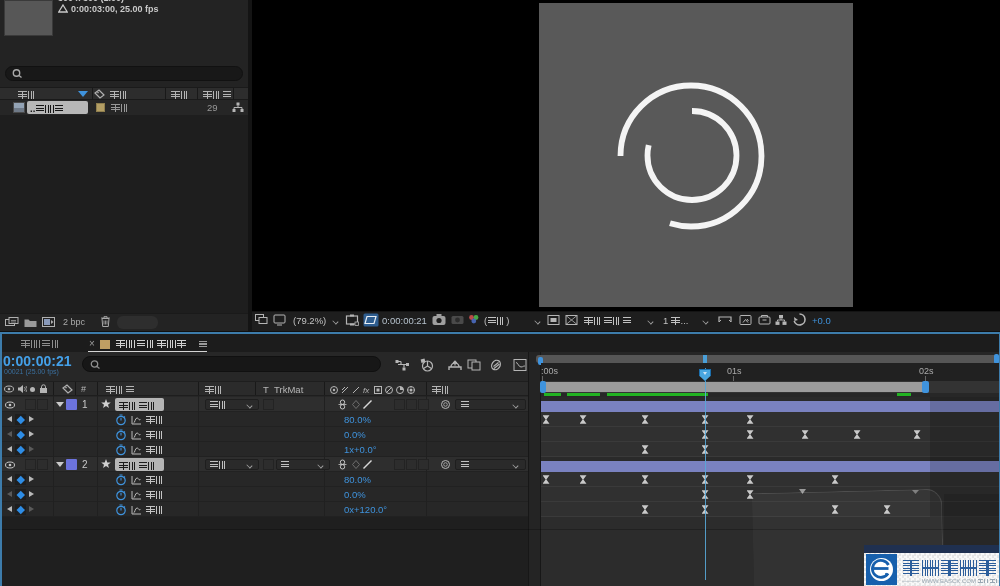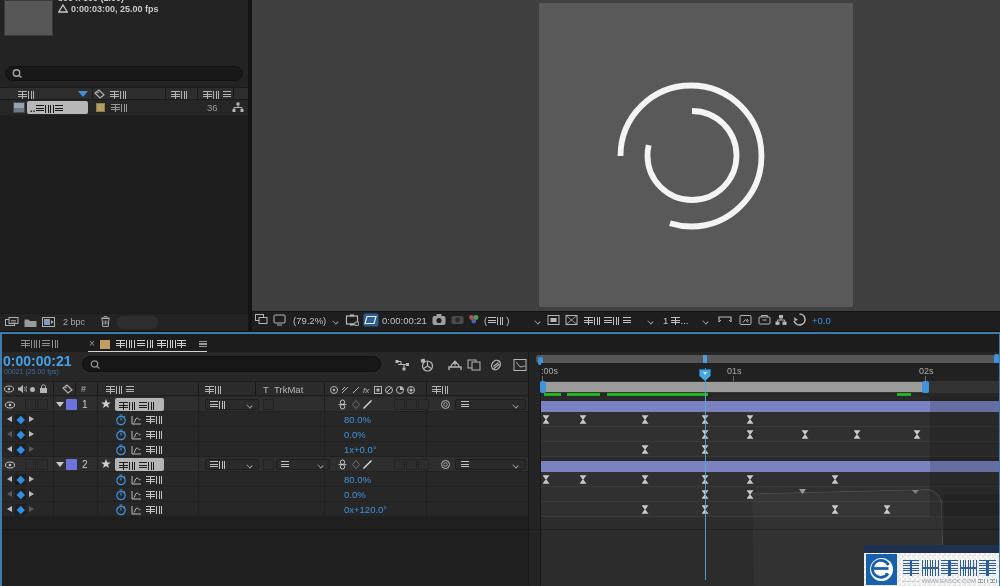--- a/index.html
+++ b/index.html
@@ -50,21 +50,21 @@
     <div class="sep" style="left:92px;top:88px;height:12px;"></div>
     <div class="sep" style="left:165px;top:88px;height:12px;"></div>
     <div class="sep" style="left:197px;top:88px;height:12px;"></div>
     <div class="sep" style="left:233px;top:88px;height:12px;"></div>
     <div class="a" style="left:0;top:100px;width:248px;height:15px;background:#262626;"></div>
     <div class="a" style="left:13px;top:102px;width:12px;height:11px;background:linear-gradient(180deg,#93a3b5 0 55%,#6f7a88 55%);border:1px solid #4a4a4a;"></div>
     <div class="a" style="left:27px;top:101px;width:61px;height:13px;background:#b7b7b7;border-radius:2px;"></div>
     <div class="a" style="left:30px;top:103px;color:#141414;font-size:9.5px;font-weight:bold;">..<i class="g"></i><i class="g gb"></i><i class="g"></i></div>
     <div class="a" style="left:96px;top:103px;width:9px;height:9px;background:#b39e64;border:1px solid #8f7e4d;"></div>
     <div class="a" style="left:111px;top:102px;color:#989898;font-size:9.5px;"><i class="g"></i><i class="g gb"></i></div>
-    <div class="a" style="left:207px;top:102px;color:#989898;font-size:9.5px;">36</div>
+    <div class="a" style="left:207px;top:102px;color:#989898;font-size:9.5px;">29</div>
     <svg class="a" style="left:232px;top:102px;" width="12" height="11" viewBox="0 0 12 11">
       <rect x="4.5" y="0.5" width="3" height="3" fill="#b5b5b5"></rect>
       <rect x="0.5" y="7" width="3" height="3" fill="#b5b5b5"></rect>
       <rect x="8.5" y="7" width="3" height="3" fill="#b5b5b5"></rect>
       <path d="M6 3.5 V5.5 M2 7 V5.5 H10 V7" stroke="#b5b5b5" fill="none"></path>
     </svg>
     <div class="a" style="left:0;top:115px;width:248px;height:198px;background:#1e1e1e;"></div>
     <div class="a" style="left:0;top:313px;width:248px;height:18px;background:#232323;border-top:1px solid #1a1a1a;"></div>
     <svg class="a" style="left:5px;top:317px;" width="14" height="11" viewBox="0 0 14 11">
       <rect x="0.5" y="2.5" width="9" height="6" fill="none" stroke="#b0b0b0"></rect>
@@ -79,21 +79,21 @@
       <rect x="2" y="3" width="6" height="6" fill="#8898b8"></rect>
       <path d="M9 4 l2.5 2 l-2.5 2 Z" fill="#b0b0b0"></path>
     </svg>
     <div class="a" style="left:63px;top:317px;color:#aaaaaa;font-size:9px;">2 bpc</div>
     <svg class="a" style="left:100px;top:315px;" width="11" height="13" viewBox="0 0 11 13">
       <path d="M2 3.5 h7 l-0.7 8 h-5.6 Z" fill="none" stroke="#a8a8a8"></path>
       <path d="M1 3 h9 M4 3 v-1.5 h3 V3 M4 5.5 v4 M5.5 5.5 v4 M7 5.5 v4" stroke="#a8a8a8" stroke-width=".8" fill="none"></path>
     </svg>
     <div class="a" style="left:117px;top:316px;width:41px;height:13px;background:#2e2e2e;border-radius:6px;"></div>
   </div>
-<div class="a" style="left:252px;top:0;width:748px;height:331px;background:#404040;">
+<div class="a" style="left:252px;top:0;width:748px;height:331px;background:#000000;">
     <div class="a" style="left:287px;top:3px;width:314px;height:304px;background:#595959;"></div>
     <svg class="a" style="left:353.5px;top:70.5px;" width="170" height="170" viewBox="0 0 170 170">
       <circle cx="85" cy="85" r="70.5" fill="none" stroke="#f4f4f4" stroke-width="5.8" stroke-dasharray="353.1 89.8" transform="rotate(180 85 85)"></circle>
       <circle cx="86" cy="84.5" r="44.5" fill="none" stroke="#f4f4f4" stroke-width="5.8" stroke-dasharray="219.8 59.8" transform="rotate(270 86 84.5)"></circle>
     </svg>
     <div class="a" style="left:0;top:311px;width:748px;height:20px;background:#1e1e1e;border-top:1px solid #141414;"></div>
     <svg class="a" style="left:3px;top:314px;" width="13" height="12" viewBox="0 0 13 12">
       <rect x="0.5" y="0.5" width="8" height="6" fill="none" stroke="#b5b5b5"></rect>
       <rect x="4" y="3.5" width="8" height="6" fill="#1e1e1e" stroke="#b5b5b5"></rect>
     </svg>

